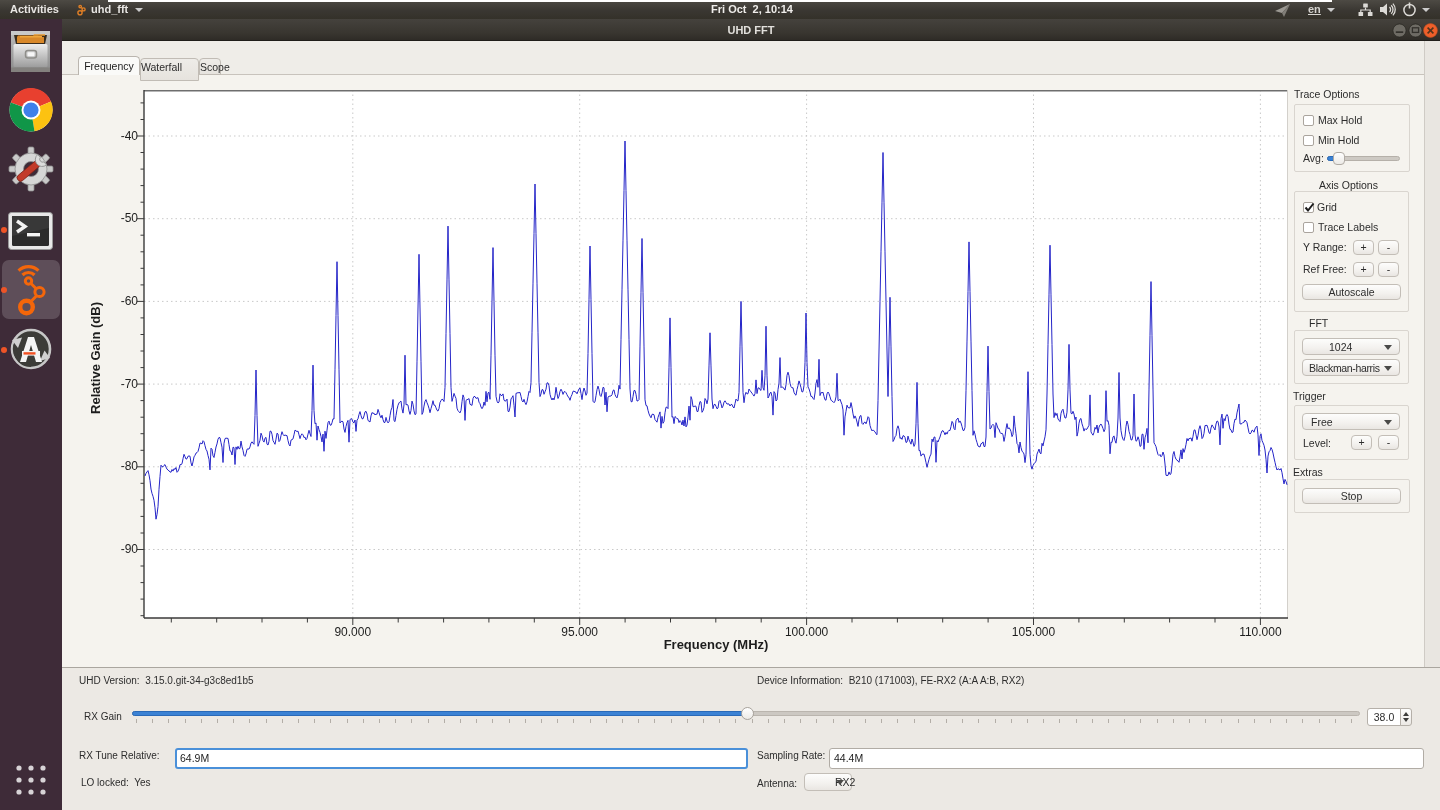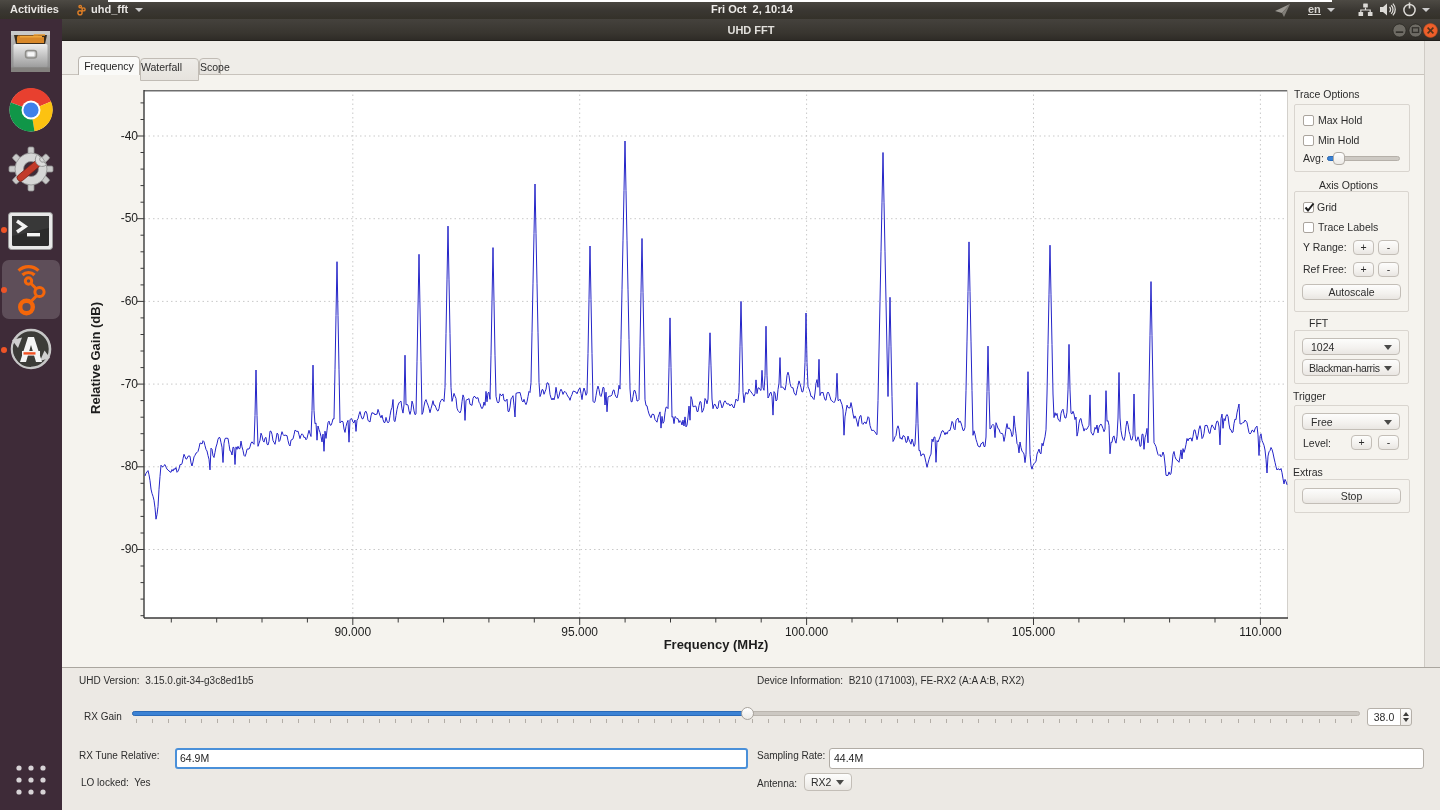--- a/index.html
+++ b/index.html
@@ -310,21 +310,21 @@
 <div class="txt" style="left:1303px;top:241px;">Y Range:</div>
 <div class="btn" style="left:1353px;top:240px;width:21px;height:15px;line-height:13px;">+</div>
 <div class="btn" style="left:1378px;top:240px;width:21px;height:15px;line-height:13px;">-</div>
 <div class="txt" style="left:1303px;top:263px;">Ref Free:</div>
 <div class="btn" style="left:1353px;top:262px;width:21px;height:15px;line-height:13px;">+</div>
 <div class="btn" style="left:1378px;top:262px;width:21px;height:15px;line-height:13px;">-</div>
 <div class="btn" style="left:1302px;top:284px;width:99px;height:16px;line-height:15px;">Autoscale</div>
 
 <div class="glabel" style="left:1293px;top:317px;margin-left:16px;">FFT</div>
 <div class="gbox" style="left:1294px;top:330px;width:115px;height:54px;"></div>
-<div class="combo" style="left:1302px;top:338px;width:98px;height:17px;line-height:16px;"><span style="margin-left:8px;">1024</span><span class="arr"></span></div>
+<div class="combo" style="left:1302px;top:338px;width:98px;height:17px;line-height:16px;"><span style="margin-left:26px;">1024</span><span class="arr"></span></div>
 <div class="combo" style="left:1302px;top:359px;width:98px;height:17px;line-height:16px;"><span style="margin-left:6px;letter-spacing:-0.35px;">Blackman-harris</span><span class="arr"></span></div>
 
 <div class="glabel" style="left:1293px;top:390px;">Trigger</div>
 <div class="gbox" style="left:1294px;top:405px;width:115px;height:55px;"></div>
 <div class="combo" style="left:1302px;top:413px;width:98px;height:17px;line-height:16px;"><span style="margin-left:8px;">Free</span><span class="arr"></span></div>
 <div class="txt" style="left:1303px;top:437px;">Level:</div>
 <div class="btn" style="left:1351px;top:435px;width:21px;height:15px;line-height:13px;">+</div>
 <div class="btn" style="left:1378px;top:435px;width:21px;height:15px;line-height:13px;">-</div>
 
 <div class="glabel" style="left:1293px;top:466px;">Extras</div>
@@ -418,12 +418,12 @@
 <div class="abs" style="left:1367px;top:708px;width:34px;height:18px;background:#fff;border:1px solid #b5b0a9;border-radius:3px 0 0 3px;font-size:10.5px;color:#2d2d2d;text-align:center;line-height:17px;">38.0</div>
 <div class="abs" style="left:1400px;top:708px;width:12px;height:18px;background:linear-gradient(#fdfdfc,#ece9e5);border:1px solid #b5b0a9;border-radius:0 3px 3px 0;"></div>
 <div class="abs" style="left:1403px;top:712px;width:0;height:0;border-left:3.5px solid transparent;border-right:3.5px solid transparent;border-bottom:4.5px solid #3c3c3a;"></div>
 <div class="abs" style="left:1403px;top:718px;width:0;height:0;border-left:3.5px solid transparent;border-right:3.5px solid transparent;border-top:4.5px solid #3c3c3a;"></div>
 <div class="txtb" style="left:79px;top:750px;">RX Tune Relative:</div>
 <div class="abs" style="left:175px;top:748px;width:573px;height:21px;background:#fff;border:2px solid #4a90d9;border-radius:3px;font-size:10.5px;color:#1d1d1d;line-height:17px;padding-left:3px;">64.9M</div>
 <div class="txtb" style="left:757px;top:750px;">Sampling Rate:</div>
 <div class="abs" style="left:829px;top:748px;width:595px;height:21px;background:#fff;border:1px solid #b1aca5;border-radius:3px;font-size:10.5px;color:#1d1d1d;line-height:19px;padding-left:4px;">44.4M</div>
 <div class="txtb" style="left:81px;top:777px;">LO locked:&nbsp; Yes</div>
 <div class="txtb" style="left:757px;top:778px;">Antenna:</div>
-<div class="combo" style="left:804px;top:773px;width:48px;height:18px;line-height:17px;"><span style="margin-left:6px;">RX2</span><span class="arr"></span></div>
+<div class="combo" style="left:804px;top:773px;width:48px;height:18px;line-height:17px;padding-left:24px;"><span style="margin-left:6px;">RX2</span><span class="arr"></span></div>
 </body></html>

